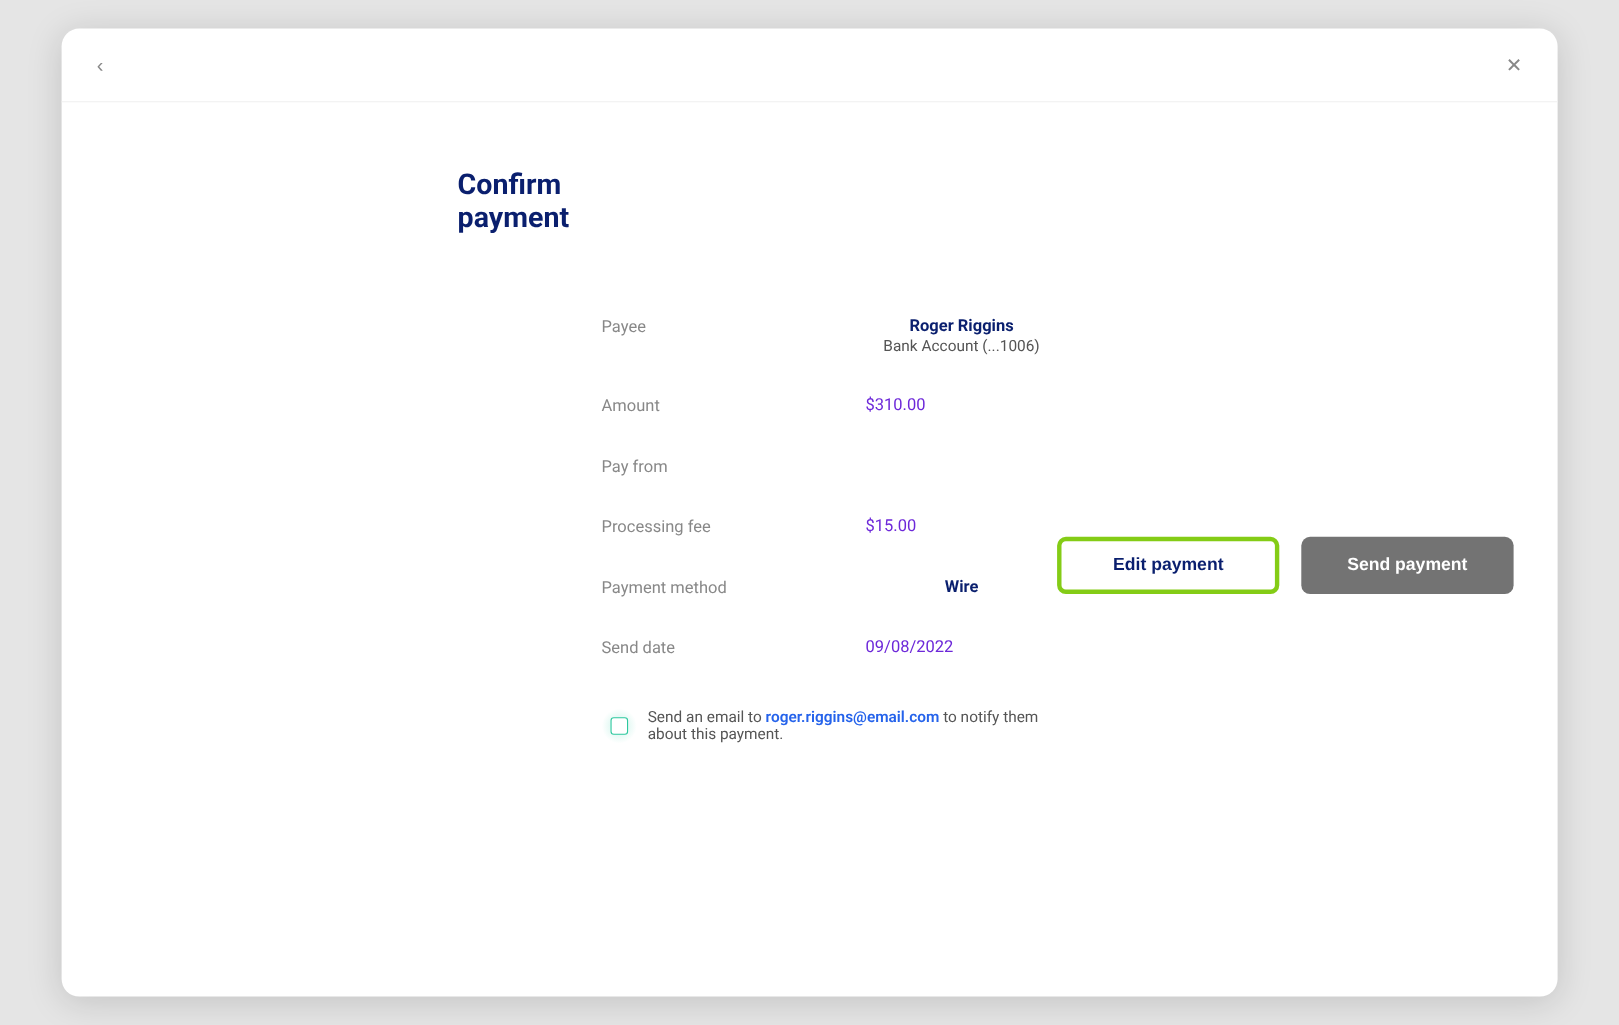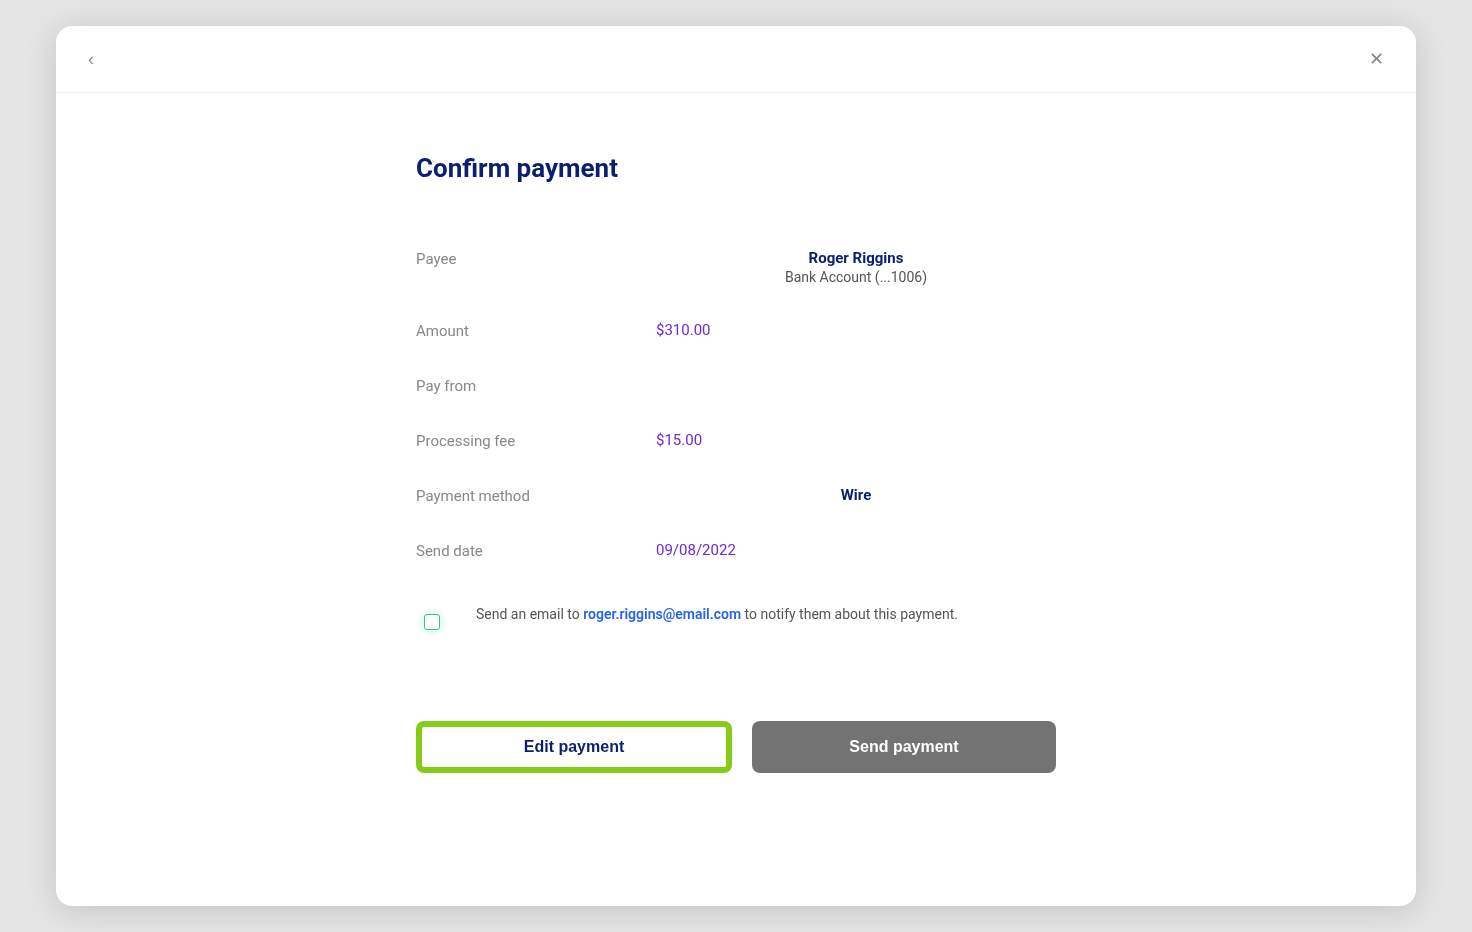--- a/index.html
+++ b/index.html
@@ -58,21 +58,20 @@
       font-size: 18px;
       display: flex;
       align-items: center;
       justify-content: center;
       padding: 4px;
     }
 
     .window-content {
       flex: 1;
       display: flex;
-      flex-direction: column;
       align-items: center;
       padding: 60px 40px 40px;
       overflow-y: auto;
     }
 
     .page-title {
       font-size: 26px;
       font-weight: 700;
       color: #0a1f6e;
       margin-bottom: 48px;
@@ -119,21 +118,21 @@
       display: block;
       font-weight: 400;
       color: #555;
       font-size: 14px;
       margin-top: 2px;
     }
 
     .email-checkbox-row {
       display: flex;
       align-items: flex-start;
-      gap: 28px;
+      gap: 10px;
       margin-top: 28px;
       margin-bottom: 75px;
     }
 
     .checkbox-wrapper {
       position: relative;
       width: 32px;
       height: 32px;
       display: flex;
       align-items: center;
@@ -177,21 +176,21 @@
       display: flex;
       gap: 20px;
       width: 640px;
       margin-top: 8px;
     }
 
     .edit-btn {
       flex: 1;
       height: 52px;
       background: #ffffff;
-      border: 6px solid #84cc16;
+      border: 4px solid #84cc16;
       border-radius: 8px;
       font-size: 16px;
       font-weight: 700;
       color: #0a1f6e;
       cursor: pointer;
       transition: background 0.15s;
     }
 
     .send-btn {
       flex: 1;

